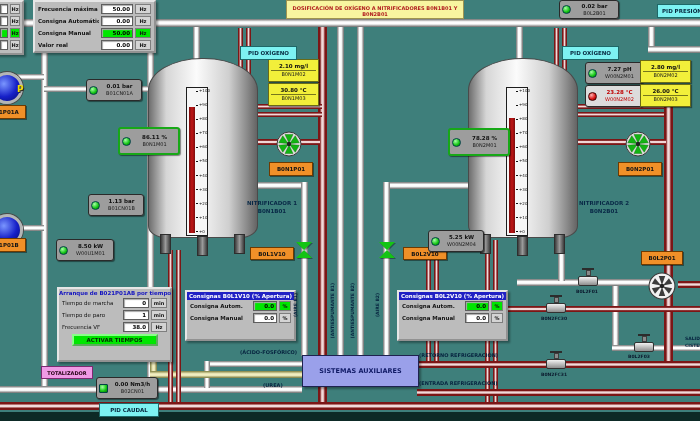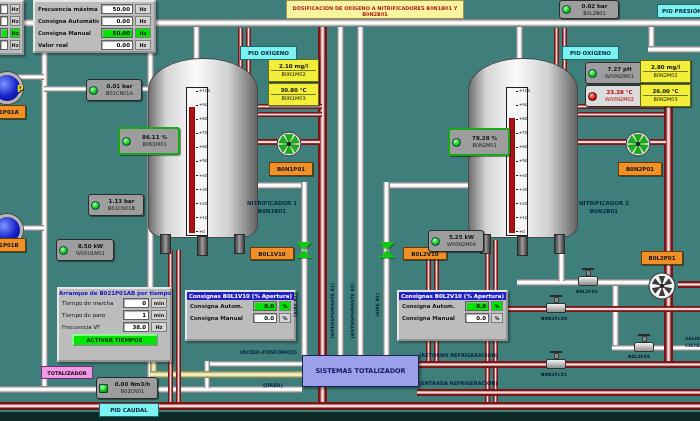--- a/index.html
+++ b/index.html
@@ -472,21 +472,21 @@
       <span class="punit">min</span>
     </div>
     <div class="prow">
       <span class="plab" style="font-weight:normal">Frecuencia VF</span>
       <span class="pval" style="width:20px">38.0</span>
       <span class="punit">Hz</span>
     </div>
     <div class="btn-green">ACTIVAR TIEMPOS</div>
   </div>
 
-  <div class="sistemas" style="left:302px;top:355px;width:115px;height:30px">SISTEMAS TOTALIZADOR</div>
+  <div class="sistemas" style="left:302px;top:355px;width:115px;height:30px">SISTEMAS AUXILIARES</div>
 
   <div class="plabel" style="left:240px;top:349px">(ÁCIDO-FOSFÓRICO)</div>
   <div class="plabel" style="left:263px;top:382px">(UREA)</div>
   <div class="plabel" style="left:419px;top:352px">(RETORNO REFRIGERACIÓN)</div>
   <div class="plabel" style="left:419px;top:380px">(ENTRADA REFRIGERACIÓN)</div>
   <div class="vlabel" style="left:293px;top:293px">(AIRE B1)</div>
   <div class="vlabel" style="left:330px;top:283px">(ANTIESPUMANTE B1)</div>
   <div class="vlabel" style="left:350px;top:283px">(ANTIESPUMANTE B2)</div>
   <div class="vlabel" style="left:375px;top:293px">(AIRE B2)</div>
   <div class="plabel" style="left:685px;top:336px;font-size:4.5px">SALIDA</div>

